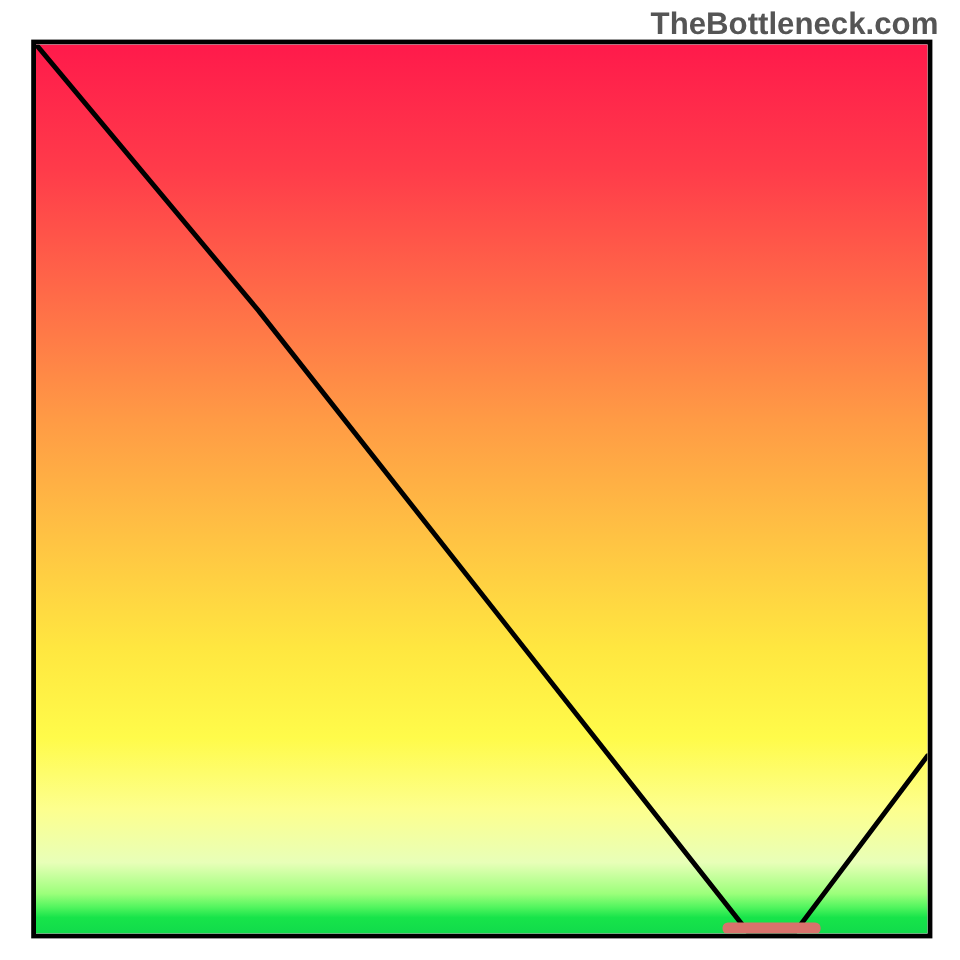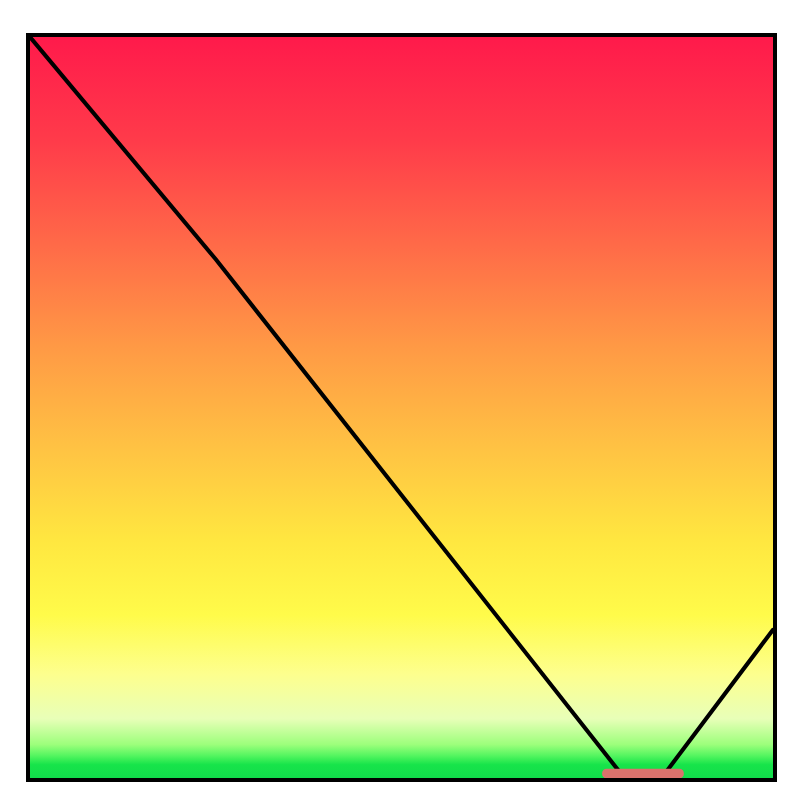--- a/index.html
+++ b/index.html
@@ -63,20 +63,21 @@
     inset: 0;
     width: 100%;
     height: 100%;
   }
 </style>
 </head>
 <body>
 
 <div class="frame">
 
+  <div class="attribution">TheBottleneck.com</div>
 
   <div class="plot-border">
     <div class="gradient-bg"></div>
 
     <svg class="overlay" viewBox="0 0 100 100" preserveAspectRatio="none">
 
       <path fill="none" stroke="#000000" stroke-width="0.55" stroke-linecap="round" vector-effect="non-scaling-stroke-off" d="M0.00 0.00 L25.00 30.00 L80.00 100.00 L85.00 100.00 L100.00 80.00"></path>
 
       <rect rx="0.6" ry="0.6" fill="#d9726c" x="77.00" y="98.75" width="11.00" height="1.30"></rect>
     </svg>

